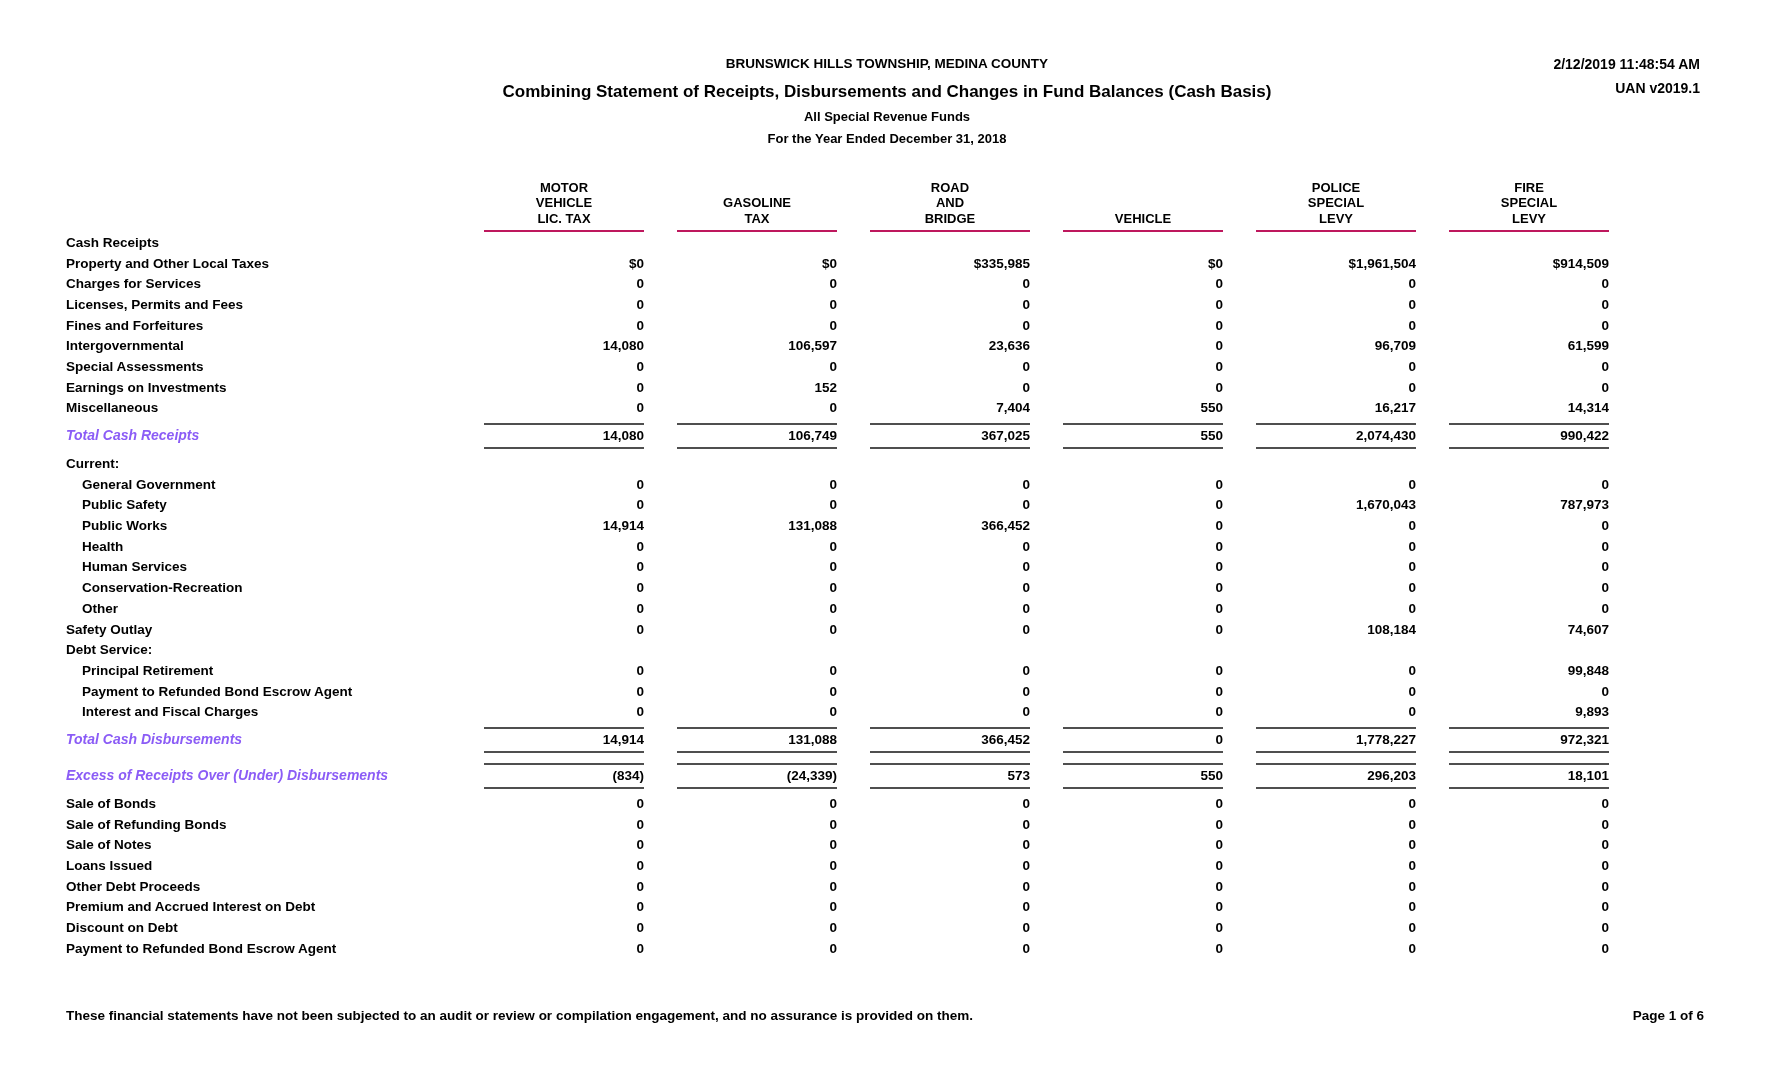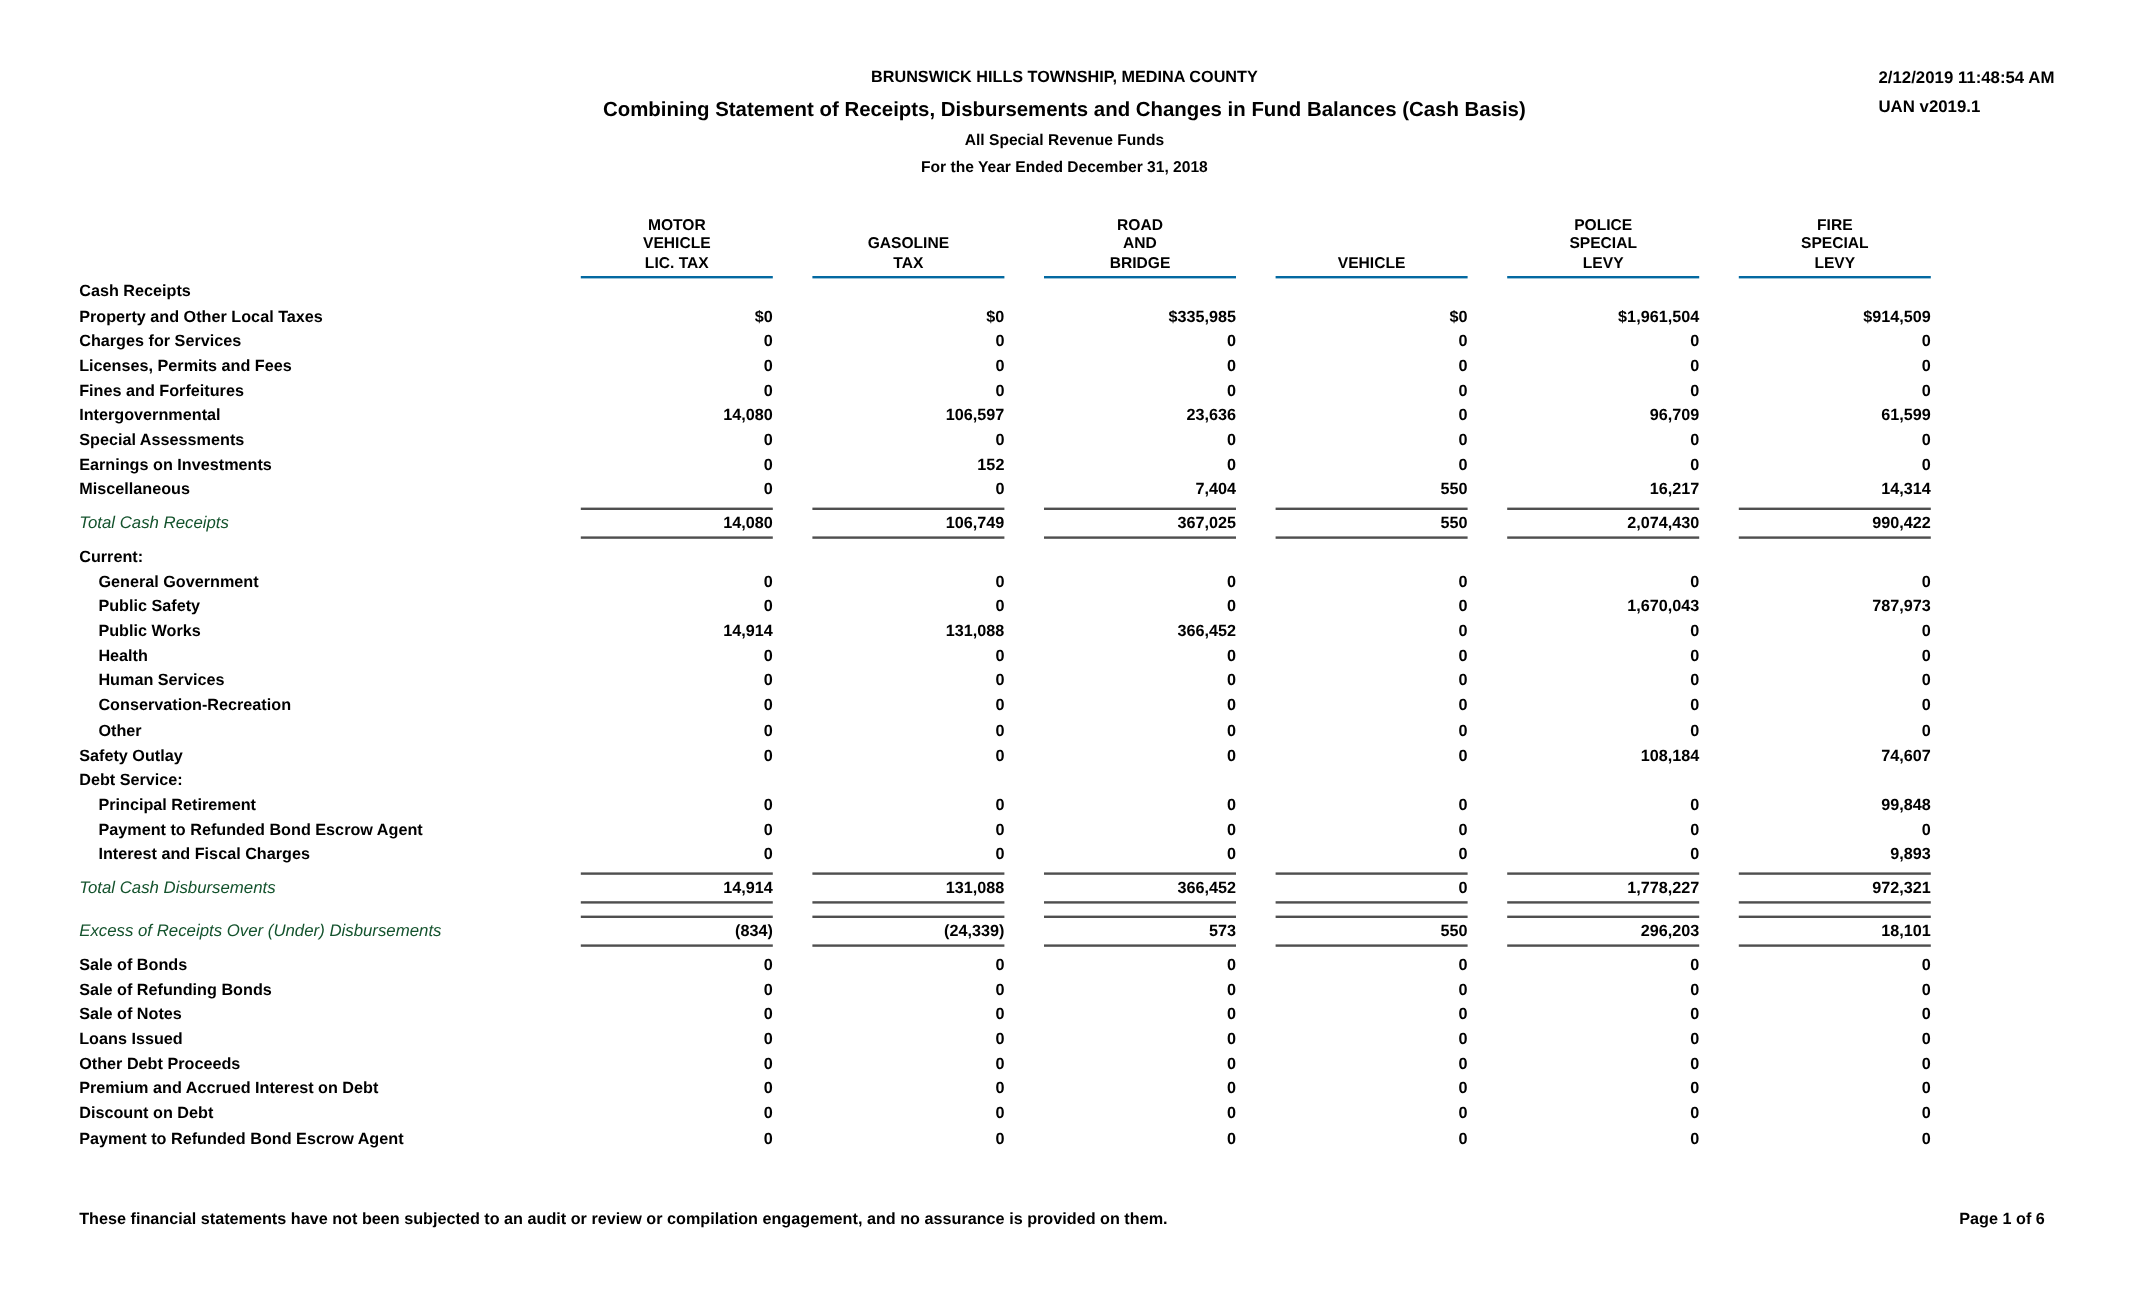--- a/index.html
+++ b/index.html
@@ -11,21 +11,21 @@
   }
   .page { position: relative; width: 1756px; height: 1088px; box-sizing: border-box;
           padding: 56px 48px 0 66px; }
 
   
   .header-center { text-align: center; font-weight: bold; }
   .org      { font-size: 13.5px; line-height: 16px; }
   .title    { font-size: 17px;   line-height: 20px; margin-top: 10px; text-align: center; }
   .subtitle { font-size: 13px;   line-height: 15px; margin-top: 7px; }
   .header-right {
-    position: absolute; top: 56px; right: 44px; text-align: left;
+    position: absolute; top: 56px; right: 56px; text-align: right;
     font-weight: bold; font-size: 14px; line-height: 16px;
   }
   .header-right div { margin-bottom: 8px; }
 
   
   .table { margin-top: 22px; }
   .row {
     display: grid;
     grid-template-columns: 385px repeat(6, 193px);
     align-items: center;
@@ -34,28 +34,28 @@
   }
   .cell { overflow: visible; white-space: nowrap; }
   .cell.num { text-align: right; }
   .cell.num .inner { display: block; width: 160px; margin-left: auto; text-align: right; }
 
   
   .row.colhead { height: auto; }
   .row.colhead .inner.head {
     display: flex; flex-direction: column; justify-content: flex-end;
     height: 58px; text-align: center; font-size: 13px; line-height: 15.5px;
-    border-bottom: 2px solid #0369a1; padding-bottom: 4px;
+    border-bottom: 2px solid #be185d; padding-bottom: 4px;
   }
 
   
   .row.item-indent .cell.label { padding-left: 16px; }
   .row.total { height: 27px; margin-top: 4px; margin-bottom: 4px; }
   .row.total .cell.label {
-    font-style: italic; font-weight: normal; font-size: 14px; color: #14532d;
+    font-style: italic; font-weight: bold; font-size: 14px; color: #8b5cf6;
   }
   .row.total .cell.num .inner {
     border-top: 2px solid #4f4f4f; border-bottom: 2px solid #4f4f4f;
     padding-top: 3px; padding-bottom: 4px;
   }
   .row.gap { margin-top: 9px; }
 
   
   .page-footer {
     position: absolute; top: 1008px; left: 66px; right: 52px;

